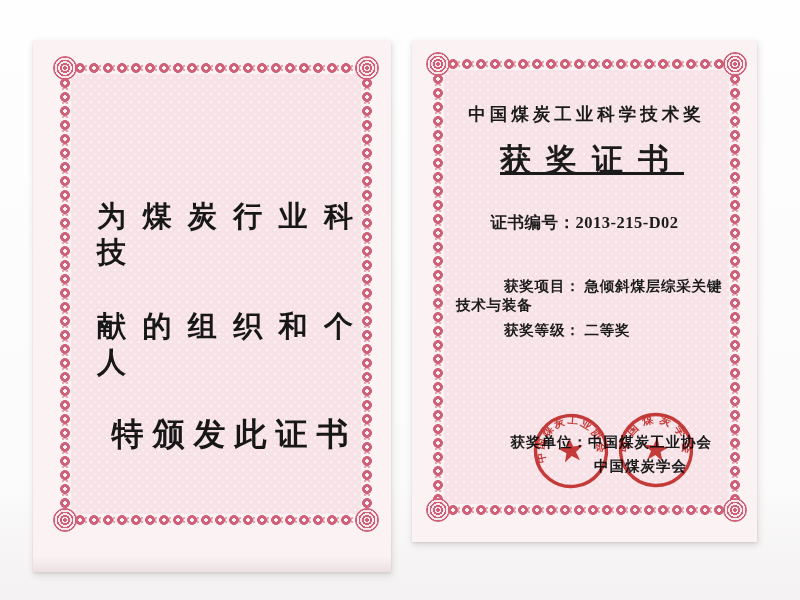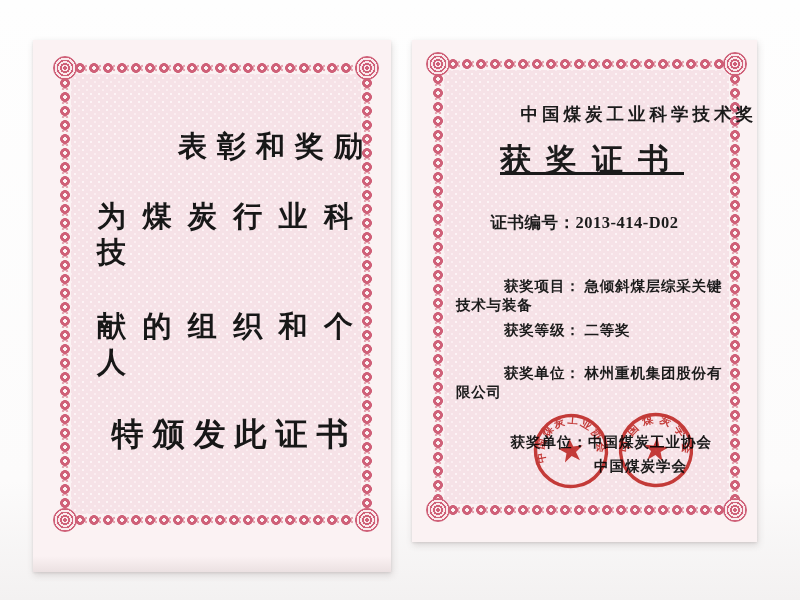--- a/index.html
+++ b/index.html
@@ -58,21 +58,21 @@
   
   .cal-line { position:absolute; left:64px; right:28px; font-size:29px; line-height:36px;
               font-weight:700; letter-spacing:10px; color:#171717; }
   .cal-1 { top:88px;  text-align:right; margin-right:-10px; }
   .cal-2 { top:158px; text-align:justify; text-align-last:justify; }
   .cal-3 { top:220px; text-align:justify; text-align-last:justify; }
   .cal-4 { top:268px; text-align:justify; text-align-last:justify; }
   .cal-5 { top:376px; text-align:center; font-size:32px; letter-spacing:9px; padding-left:9px; }
 
   
-  .r-award-title { position:absolute; left:0; right:0; top:62px; text-align:right;
+  .r-award-title { position:absolute; left:0; right:0; top:62px; text-align:center;
                    font-size:17.5px; font-weight:700; letter-spacing:4px; padding-left:4px; }
   .r-cert-title  { position:absolute; left:0; right:0; top:99px; text-align:center;
                    font-size:31px; font-weight:900; letter-spacing:15px; padding-left:15px;text-decoration:underline; }
   .r-cert-no     { position:absolute; left:0; right:0; top:172px; text-align:center;
                    font-size:16.5px; font-weight:700; letter-spacing:.5px; }
   .r-field { position:absolute; left:44px; right:26px; font-size:14.5px; font-weight:700;
              letter-spacing:.8px; }
   .r-field-1 { top:237px; } .r-field-2 { top:281px; } .r-field-3 { top:324px; }
   .r-field .lbl { margin-right:4px;margin-left:48px; }
   .issuer { position:absolute; right:45px; left:90px; top:390px; text-align:right;
@@ -92,52 +92,48 @@
     <div class="pattern"></div>
     <div class="chain chain-h chain-top"></div>
     <div class="chain chain-h chain-bottom"></div>
     <div class="chain chain-v chain-left"></div>
     <div class="chain chain-v chain-right"></div>
     <div class="rosette ro-tl"></div>
     <div class="rosette ro-tr"></div>
     <div class="rosette ro-bl"></div>
     <div class="rosette ro-br"></div>
 
-    <div class="cal-line cal-1">表彰和奖励</div>
     <div class="cal-line cal-2">为煤炭行业科技</div>
     <div class="cal-line cal-4">献的组织和个人</div>
     <div class="cal-line cal-5">特颁发此证书</div>
   </div>
 
   <div class="page page-right">
     <div class="pattern"></div>
     <div class="chain chain-h chain-top"></div>
     <div class="chain chain-h chain-bottom"></div>
     <div class="chain chain-v chain-left"></div>
     <div class="chain chain-v chain-right"></div>
     <div class="rosette ro-tl"></div>
     <div class="rosette ro-tr"></div>
     <div class="rosette ro-bl"></div>
     <div class="rosette ro-br"></div>
 
     <div class="r-award-title">中国煤炭工业科学技术奖</div>
     <div class="r-cert-title">获奖证书</div>
 
     <div class="r-cert-no">
-      <span>证书编号：</span><span>2013-414-D02</span>
+      <span>证书编号：</span><span>2013-215-D02</span>
     </div>
 
     <div class="r-field r-field-1">
       <span class="lbl">获奖项目：</span><span>急倾斜煤层综采关键技术与装备</span>
     </div>
     <div class="r-field r-field-2">
       <span class="lbl">获奖等级：</span><span>二等奖</span>
-    </div>
-    <div class="r-field r-field-3">
-      <span class="lbl">获奖单位：</span><span>林州重机集团股份有限公司</span>
     </div>
 
     <div class="issuer">
       <div class="row1"><span>获奖单位：</span><span>中国煤炭工业协会</span></div>
       <div class="row2"><span>中国煤炭学会</span></div>
     </div>
 
     <svg class="seal seal-1" viewBox="-41 -41 82 82">
       <defs>
           <path id="arc1" d="M -19 19 A 27 27 0 1 1 19 19"></path>

